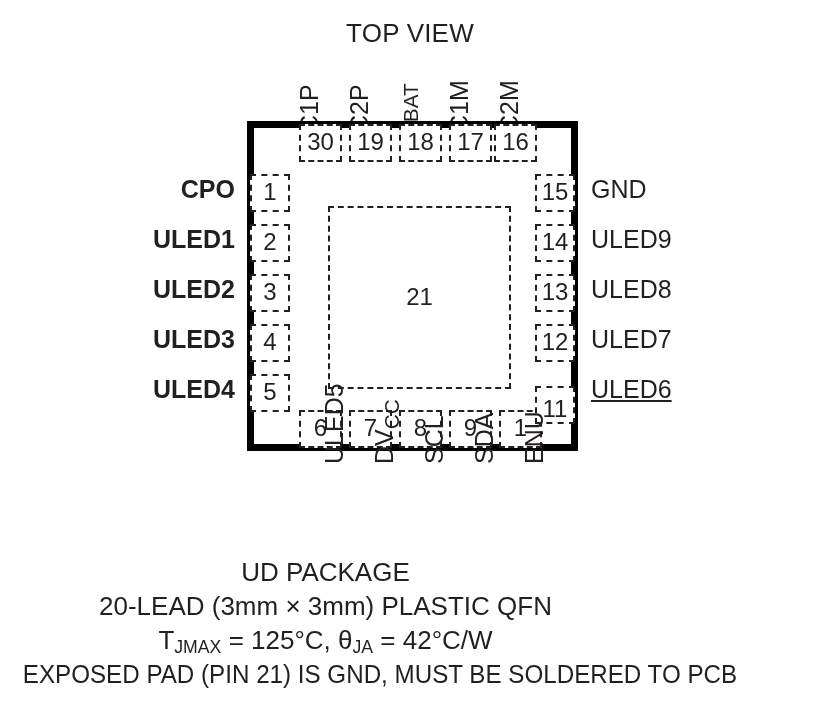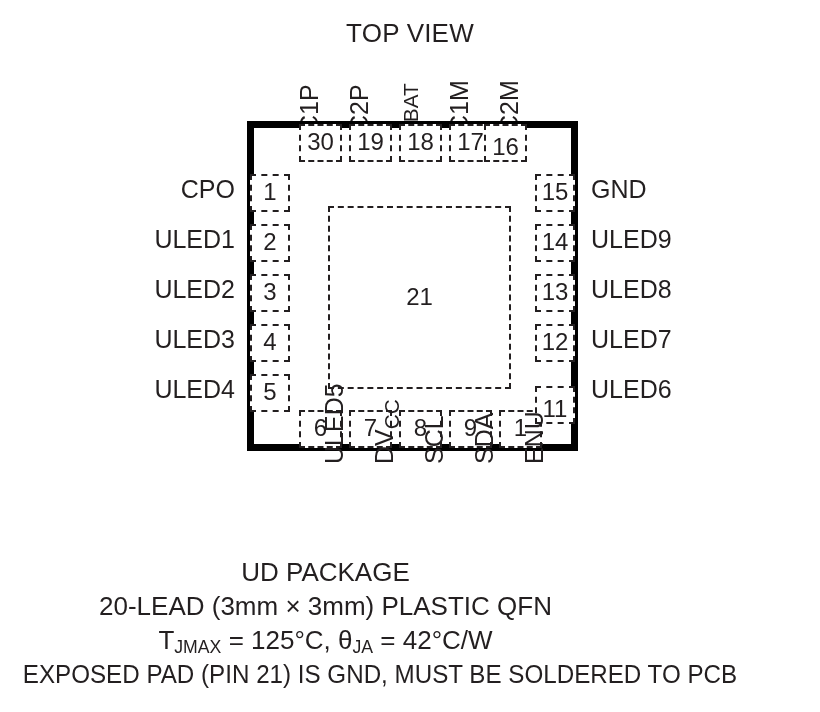--- a/index.html
+++ b/index.html
@@ -83,21 +83,21 @@
   .pad span { transform: translateY(-1px); }
 
   
   .lbl {
     position: absolute;
     font-size: 25px;
     line-height: 1;
     color: #231f20;
     white-space: nowrap;
   }
-  .lbl-left  { text-align: left; right: 0; }
+  .lbl-left  { text-align: left; right: 0; font-weight: bold; }
   .lbl-right { text-align: left;  left: 0; }
 
   .lbl-vert {
     position: absolute;
     font-size: 25px;
     line-height: 1;
     color: #231f20;
     white-space: nowrap;
     transform-origin: left bottom;
   }
@@ -145,21 +145,21 @@
       </div>
       <div class="pad pad-top" style="left: 95px;">
         <span>19</span>
       </div>
       <div class="pad pad-top" style="left: 145px;">
         <span>18</span>
       </div>
       <div class="pad pad-top" style="left: 195px;">
         <span>17</span>
       </div>
-      <div class="pad pad-top" style="left: 230px; align-items: flex-end;">
+      <div class="pad pad-top" style="left: 240px;">
         <span>16</span>
       </div>
     </div>
   <div id="pads-bottom">
       <div class="pad pad-bottom" style="left: 45px;">
         <span>6</span>
       </div>
       <div class="pad pad-bottom" style="left: 95px;">
         <span>7</span>
       </div>
@@ -214,21 +214,21 @@
     <div class="lbl lbl-left" style="right: 585px; top: 227px;">ULED1</div>
     <div class="lbl lbl-left" style="right: 585px; top: 277px;">ULED2</div>
     <div class="lbl lbl-left" style="right: 585px; top: 327px;">ULED3</div>
     <div class="lbl lbl-left" style="right: 585px; top: 377px;">ULED4</div>
   </div>
 <div id="right-labels">
     <div class="lbl lbl-right" style="left: 591px; top: 177px;">GND</div>
     <div class="lbl lbl-right" style="left: 591px; top: 227px;">ULED9</div>
     <div class="lbl lbl-right" style="left: 591px; top: 277px;">ULED8</div>
     <div class="lbl lbl-right" style="left: 591px; top: 327px;">ULED7</div>
-    <div class="lbl lbl-right" style="left: 591px; top: 377px;">ULED6</div>
+    <div class="lbl lbl-right" style="left: 591px; top: 377px; text-decoration: underline;">ULED6</div>
   </div>
 <div id="bottom-labels">
     <div class="lbl-vert" style="left: 322px; top: 464px; transform: rotate(-90deg); transform-origin: left top;">ULED5</div>
     <div class="lbl-vert" style="left: 372px; top: 464px; transform: rotate(-90deg); transform-origin: left top;">DV<sub>CC</sub></div>
     <div class="lbl-vert" style="left: 422px; top: 464px; transform: rotate(-90deg); transform-origin: left top;">SCL</div>
     <div class="lbl-vert" style="left: 472px; top: 464px; transform: rotate(-90deg); transform-origin: left top;">SDA</div>
     <div class="lbl-vert" style="left: 522px; top: 464px; transform: rotate(-90deg); transform-origin: left top;">ENU</div>
   </div>
 
 <div class="caption" style="top:555px;">

